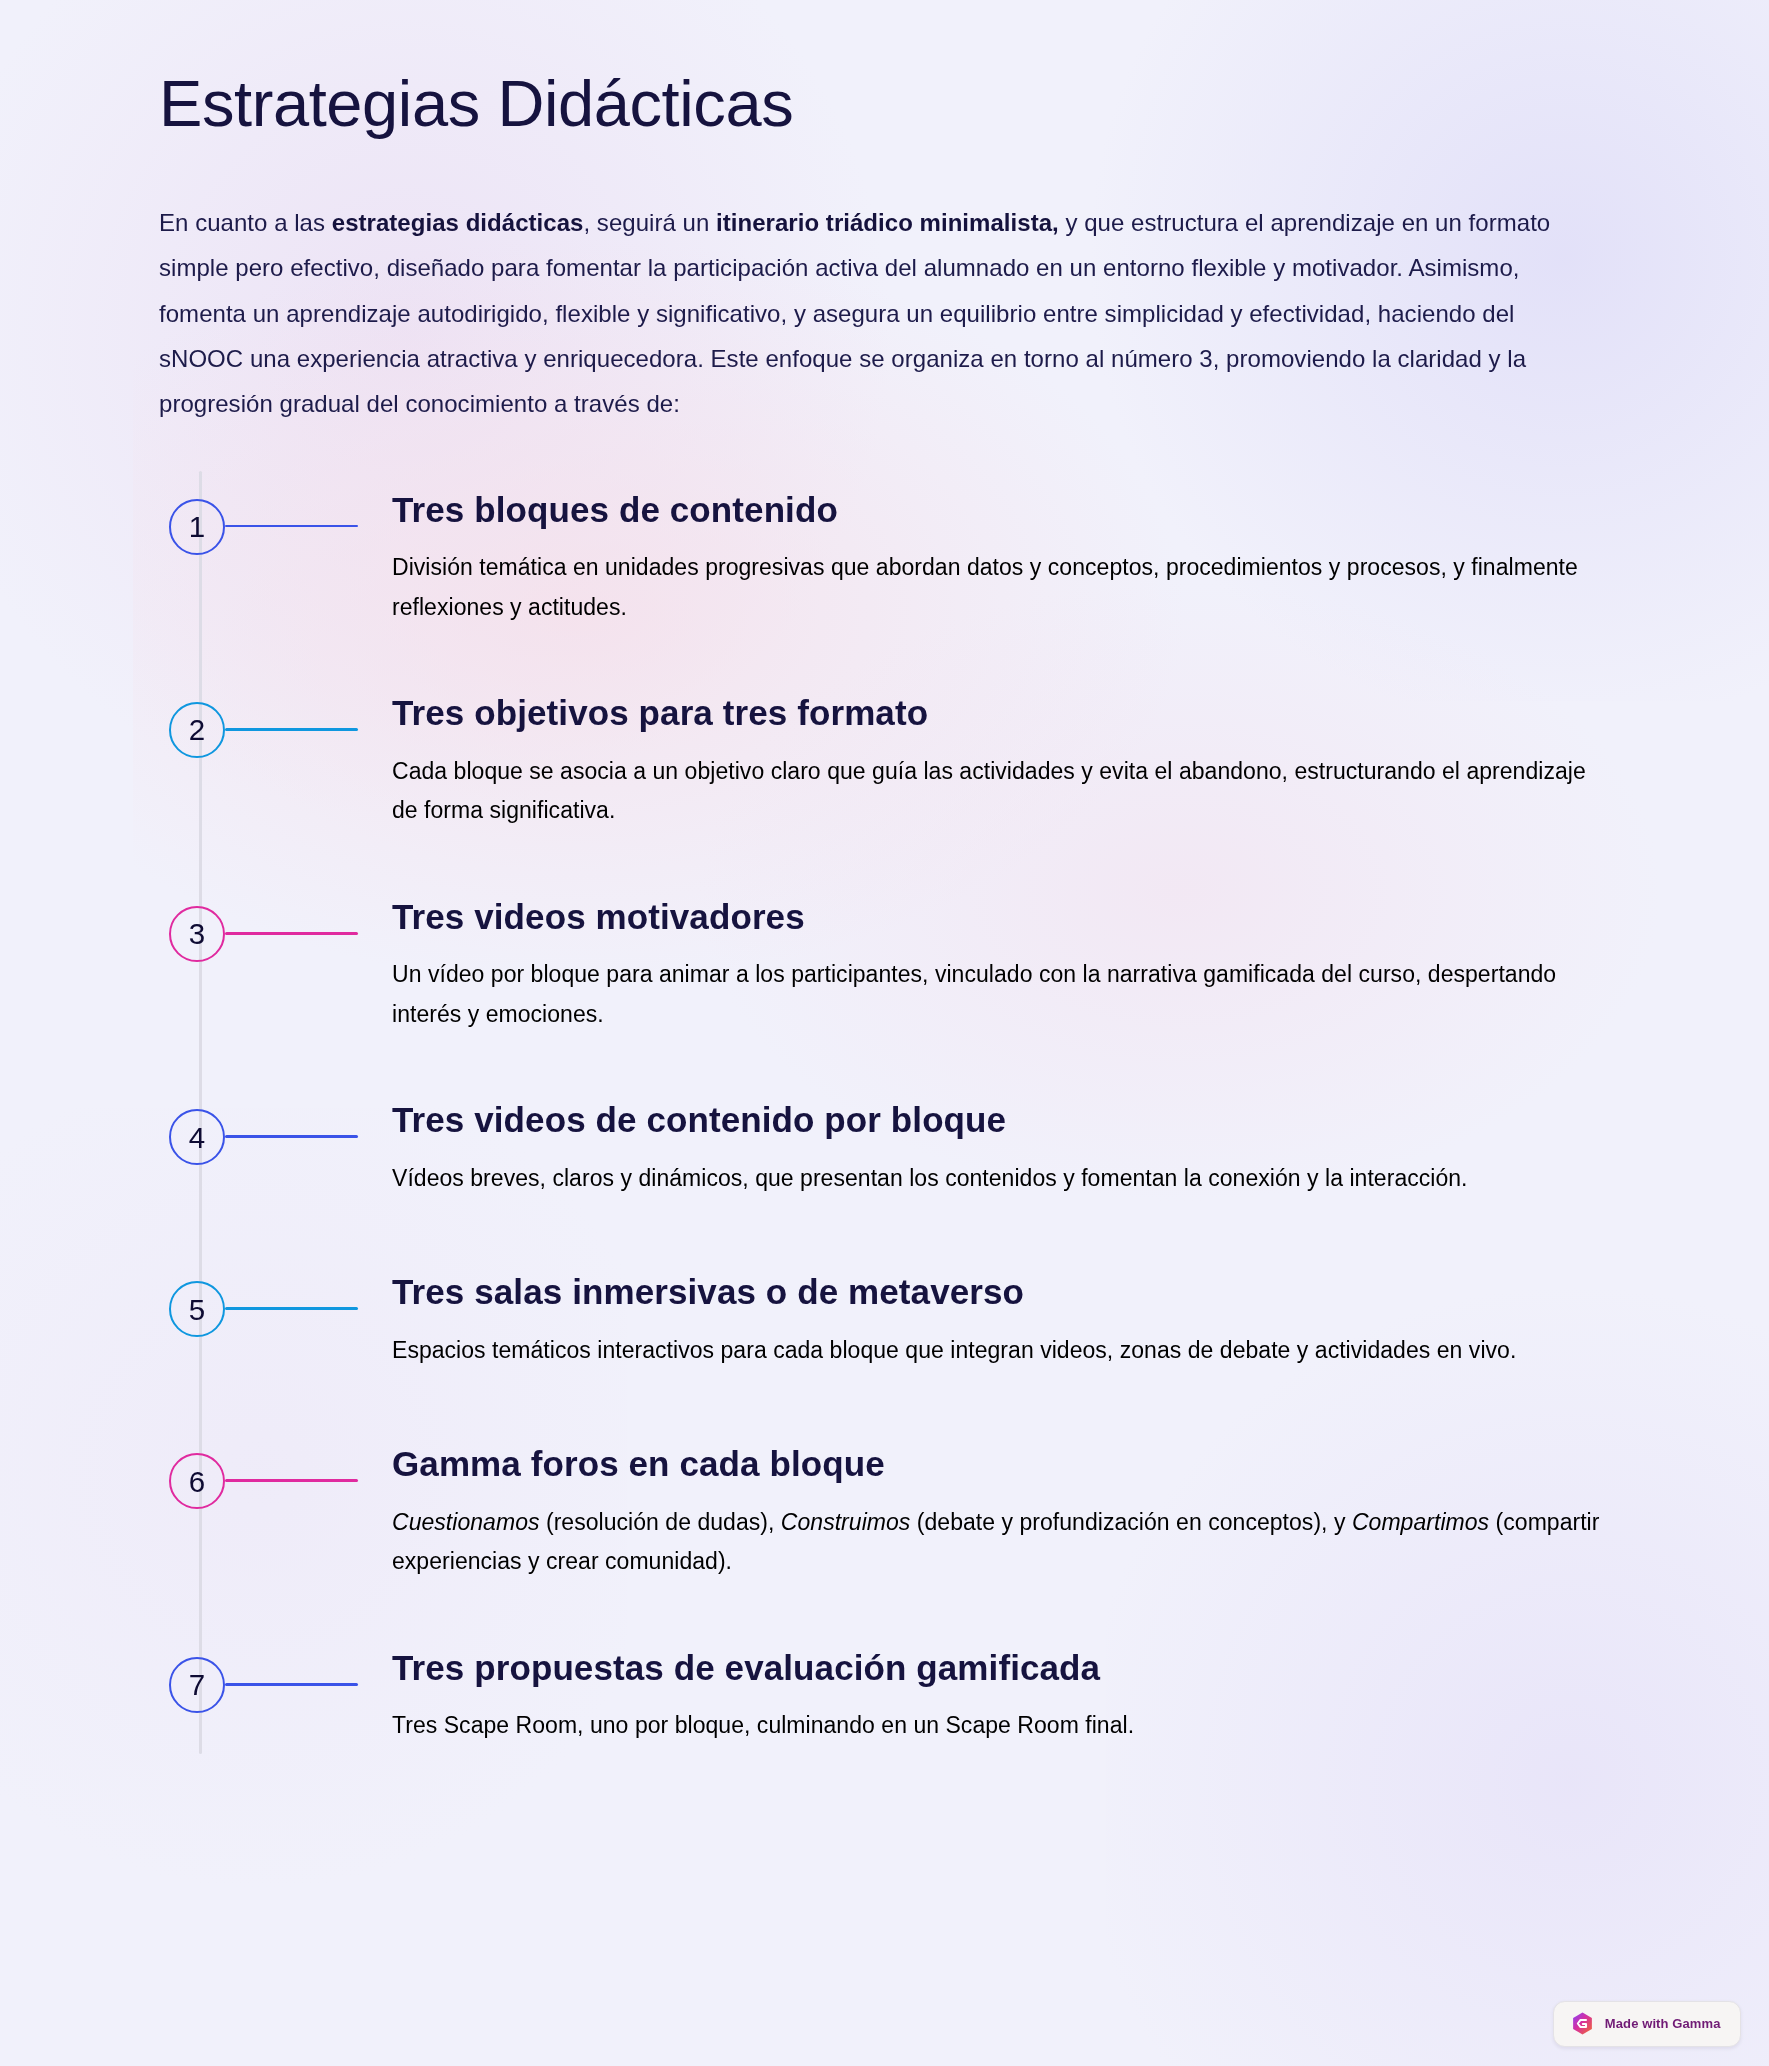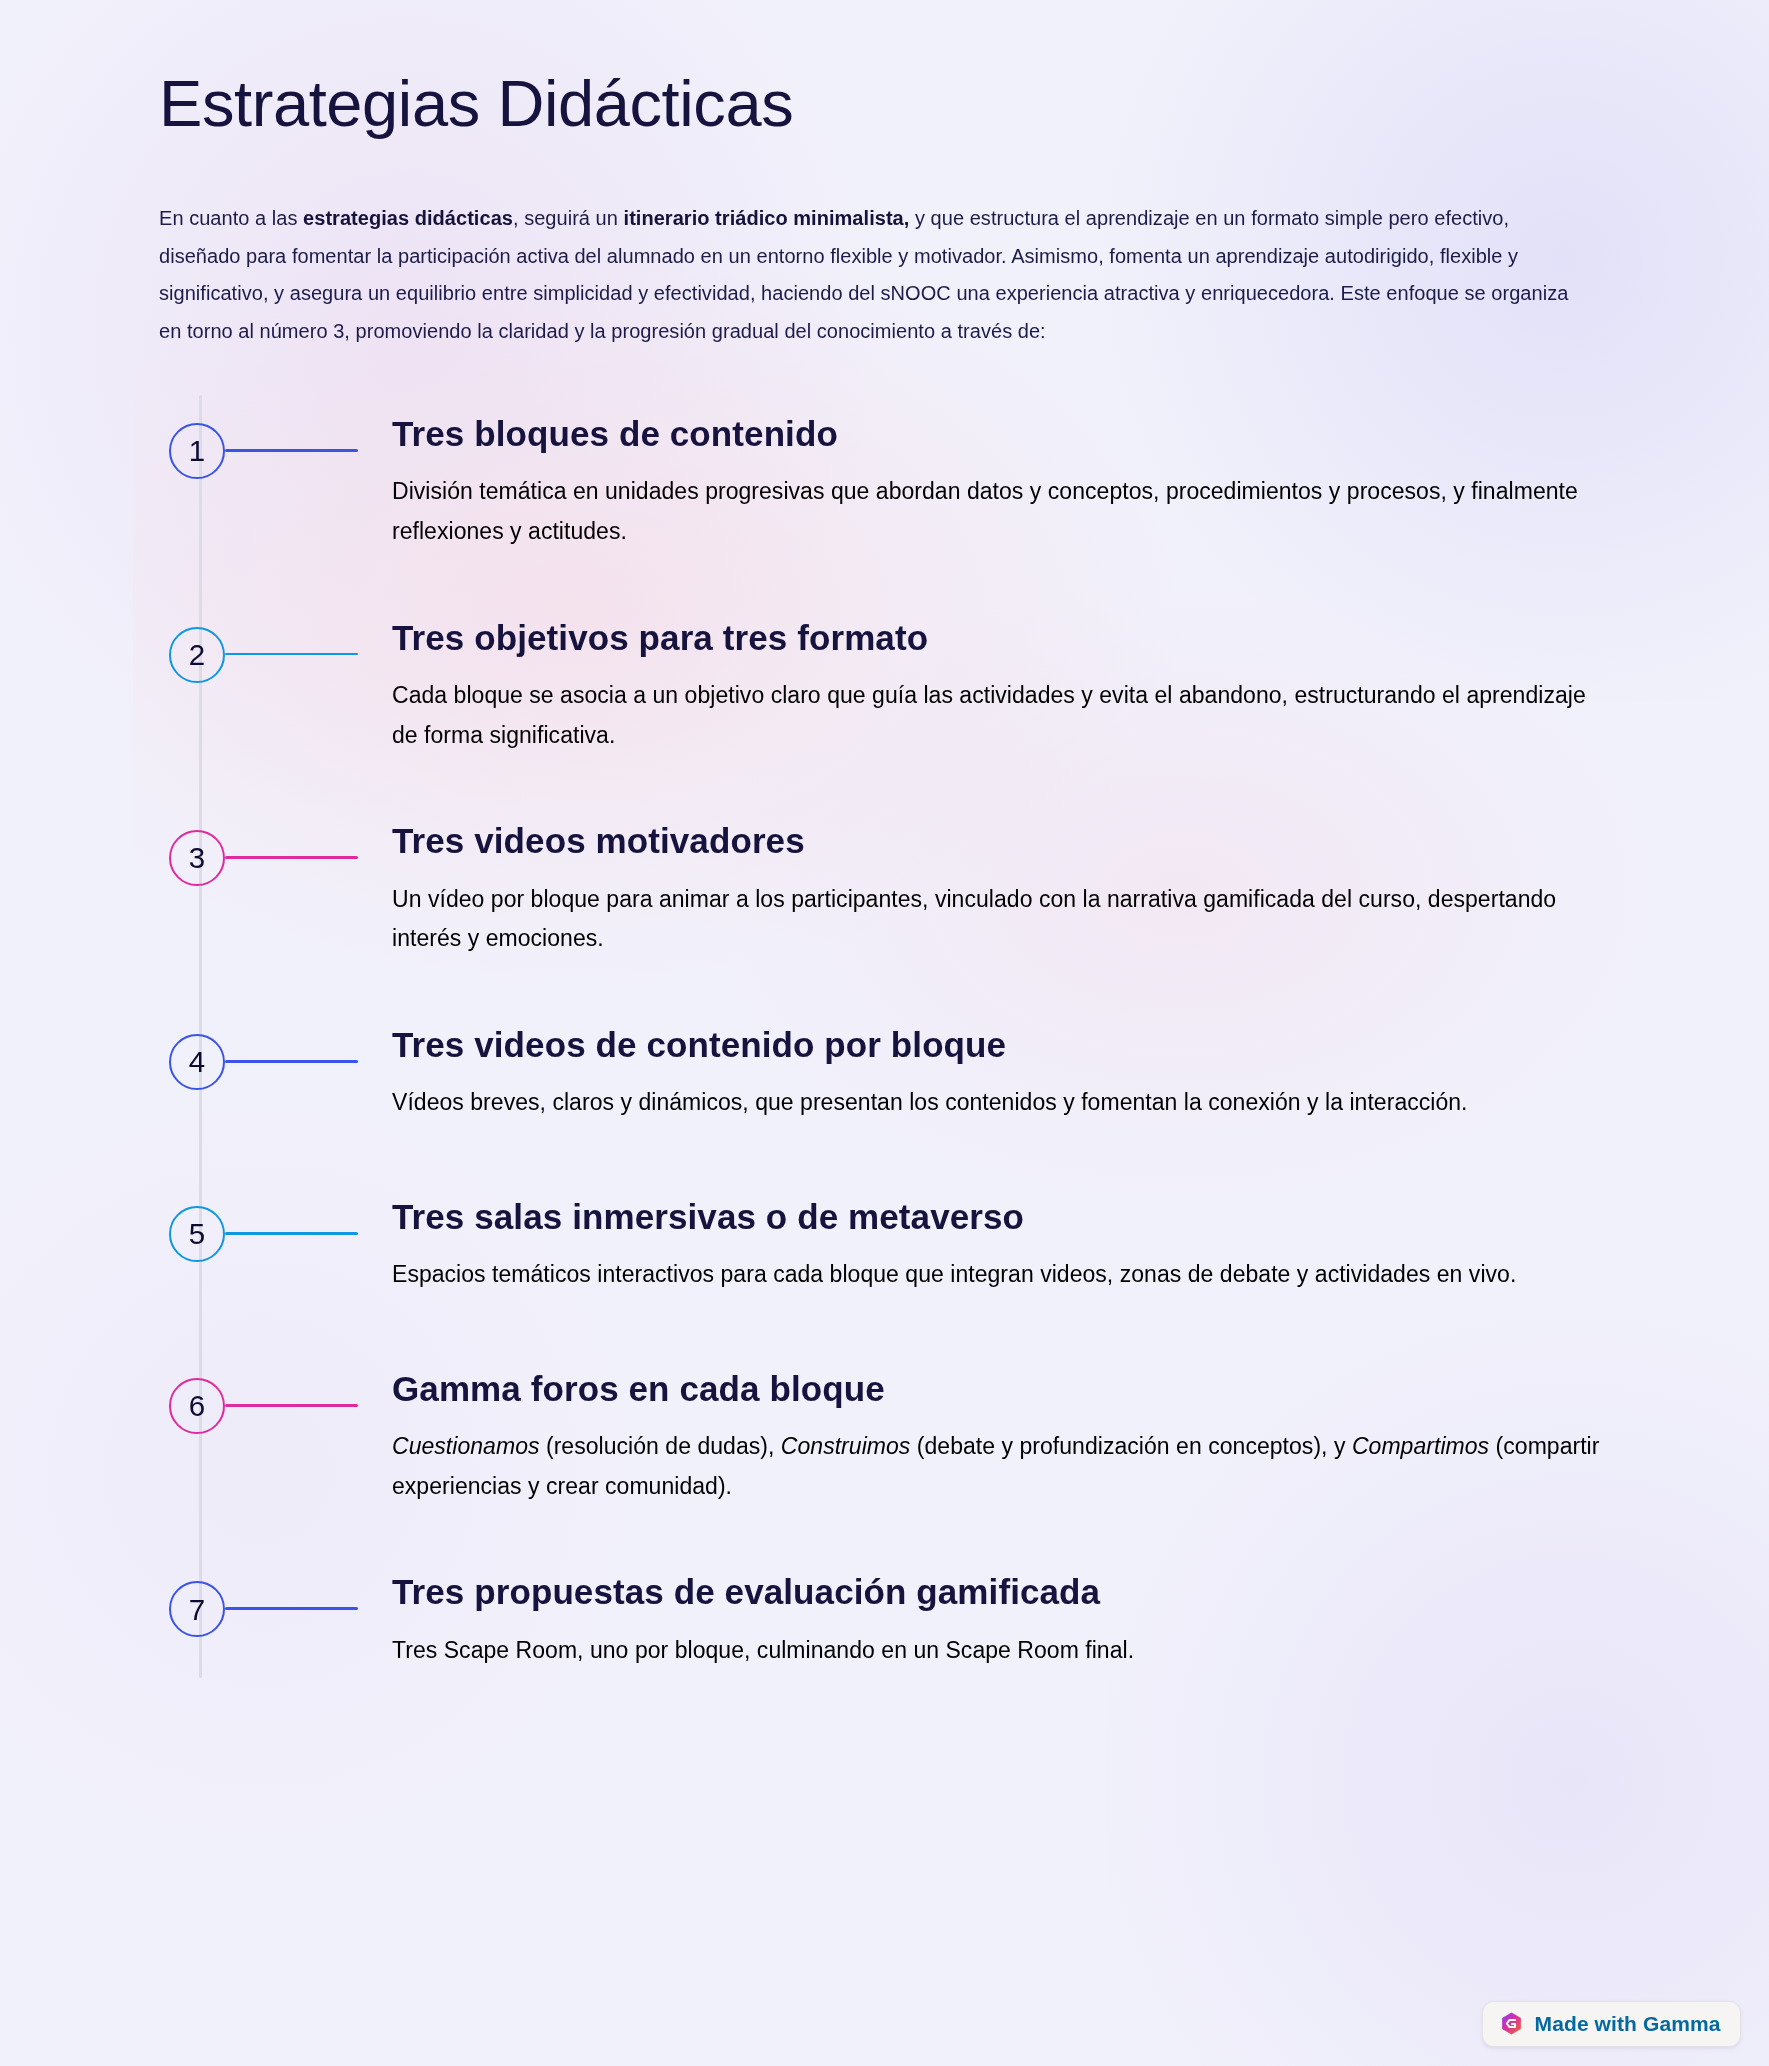--- a/index.html
+++ b/index.html
@@ -73,21 +73,21 @@
     font-size: 65px;
     font-weight: 400;
     letter-spacing: -0.4px;
     color: #16133f;
     padding-top: 68px;
     line-height: 1.12;
   }
 
   .intro {
     margin-top: 59px;
-    font-size: 20px;
+    font-size: 24px;
     line-height: 1.89;
     color: #1d1b4a;
     max-width: 1419px;
     letter-spacing: 0.04px;
   }
   .intro b { font-weight: 700; color: #15123d; }
 
   
   .timeline {
     position: relative;
@@ -181,23 +181,23 @@
     align-items: center;
     gap: 10.3px;
     background: #f7f5f4;
     border: 0.7px solid #e4e2e6;
     border-radius: 11.8px;
     padding: 9.6px 19px 9.6px 16px;
     box-shadow: 0 1.5px 3.7px rgba(24,20,60,0.07);
   }
   .gamma-logo { width: 25px; height: 25px; display: block; }
   .gamma-text {
-    font-size: 21px;
+    font-size: 13px;
     font-weight: 700;
-    color: #0369a1;
+    color: #701a75;
     letter-spacing: 0.1px;
     white-space: nowrap;
   }
 </style>
 </head>
 <body>
 
 <div class="bg-layer">
   <div class="bg-tint-a"></div>
   <div class="bg-tint-b"></div>

